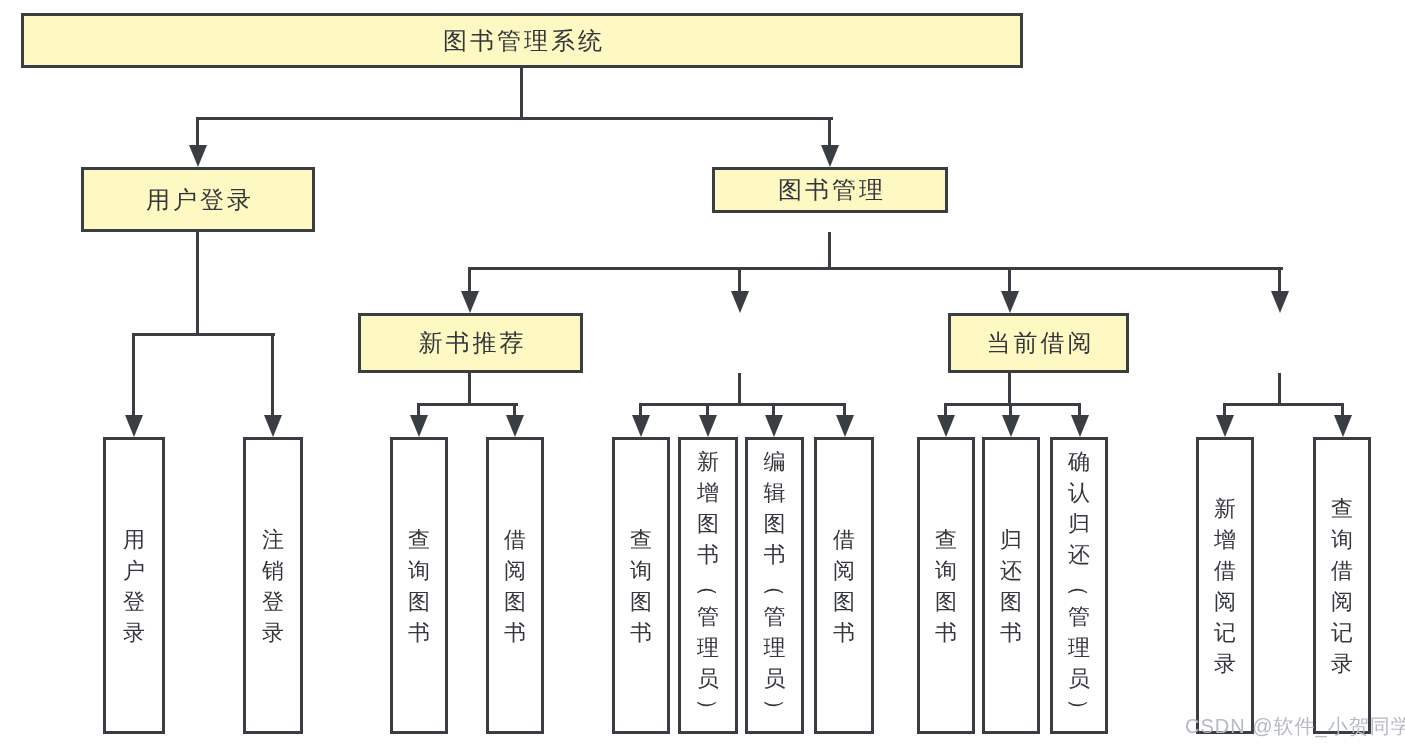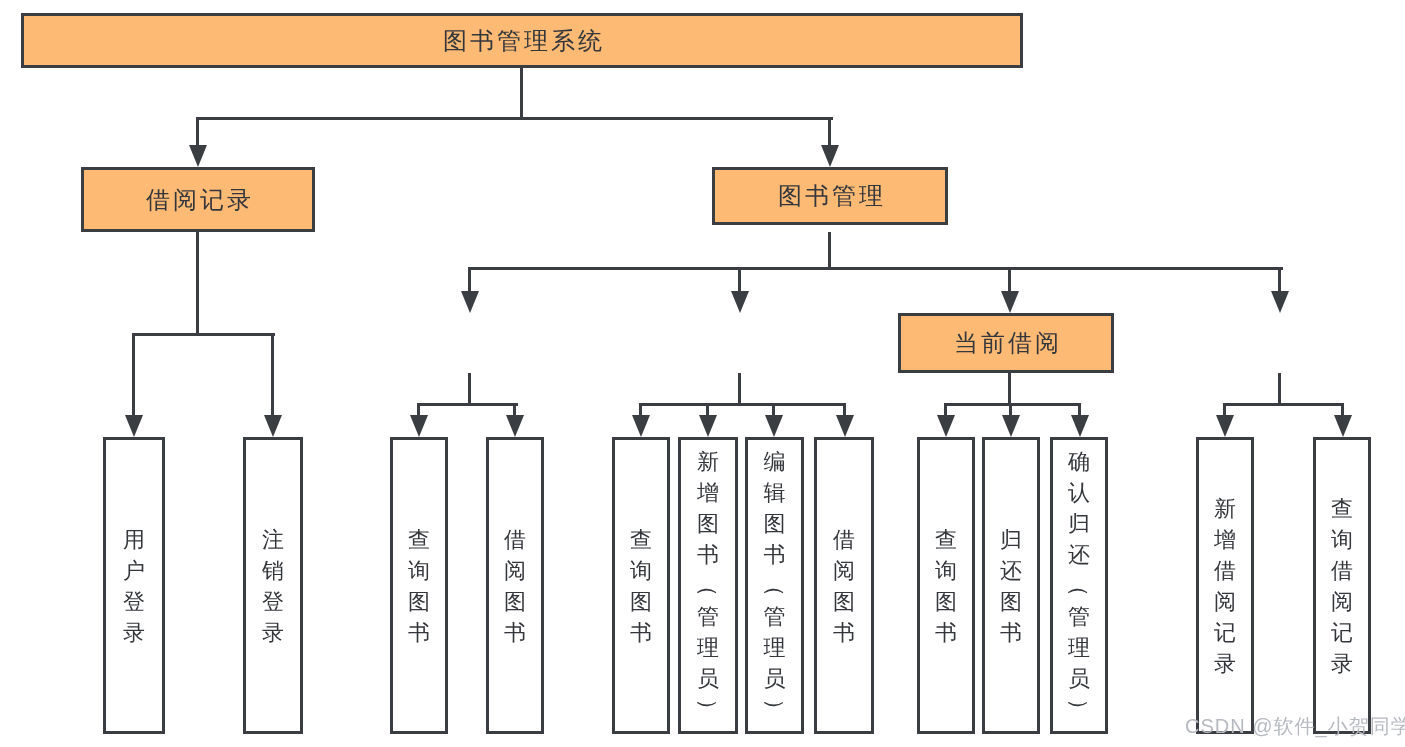--- a/index.html
+++ b/index.html
@@ -10,21 +10,21 @@
     width: 1405px;
     height: 747px;
     background: #ffffff;
     overflow: hidden;
     color: #33363b;
   }
   
   .box {
     position: absolute;
     border: 3px solid #3a3d42;
-    background: #fdba74;
+    background: #fef9c3;
     display: flex;
     align-items: center;
     justify-content: center;
     font-size: 24px;
     letter-spacing: 3px;
     padding-left: 4px;
     color: #33363b;
     white-space: nowrap;
   }
   
@@ -74,42 +74,43 @@
   <div class="box" style="left:21px; top:13px; width:1002px; height:55px;">图书管理系统</div>
 
   <div class="vline" style="left:520px; top:68px; height:52px;"></div>
   <div class="hline" style="left:196px; top:117px; width:637px;"></div>
 
   <div class="vline" style="left:196px; top:117px; height:32px;"></div>
   <div class="ahead" style="left:189px; top:145px;"></div>
   <div class="vline" style="left:828px; top:117px; height:32px;"></div>
   <div class="ahead" style="left:821px; top:145px;"></div>
 
-  <div class="box" style="left:81px; top:167px; width:234px; height:65px;">借阅记录</div>
-  <div class="box" style="left:712px; top:167px; width:236px; height:58px;">图书管理</div>
+  <div class="box" style="left:81px; top:167px; width:234px; height:65px;">用户登录</div>
+  <div class="box" style="left:712px; top:167px; width:236px; height:46px;">图书管理</div>
 
   <div class="vline" style="left:196px; top:232px; height:104px;"></div>
   <div class="hline" style="left:132px; top:333px; width:143px;"></div>
   <div class="vline" style="left:132px; top:333px; height:86px;"></div>
   <div class="ahead" style="left:125px; top:415px;"></div>
   <div class="vline" style="left:271px; top:333px; height:86px;"></div>
   <div class="ahead" style="left:264px; top:415px;"></div>
 
   <div class="vline" style="left:828px; top:232px; height:38px;"></div>
   <div class="hline" style="left:468px; top:267px; width:815px;"></div>
   <div class="vline" style="left:468px; top:267px; height:28px;"></div>
   <div class="ahead" style="left:461px; top:291px;"></div>
   <div class="vline" style="left:738px; top:267px; height:28px;"></div>
   <div class="ahead" style="left:731px; top:291px;"></div>
   <div class="vline" style="left:1008px; top:267px; height:28px;"></div>
   <div class="ahead" style="left:1001px; top:291px;"></div>
   <div class="vline" style="left:1278px; top:267px; height:28px;"></div>
   <div class="ahead" style="left:1271px; top:291px;"></div>
 
-  <div class="box" style="left:898px; top:313px; width:216px; height:60px;">当前借阅</div>
+  <div class="box" style="left:358px; top:313px; width:225px; height:60px;">新书推荐</div>
+  <div class="box" style="left:948px; top:313px; width:181px; height:60px;">当前借阅</div>
 
   <div class="vline" style="left:468px; top:373px; height:33px;"></div>
   <div class="hline" style="left:417px; top:403px; width:101px;"></div>
   <div class="vline" style="left:417px; top:403px; height:16px;"></div>
   <div class="ahead" style="left:410px; top:415px;"></div>
   <div class="vline" style="left:513px; top:403px; height:16px;"></div>
   <div class="ahead" style="left:506px; top:415px;"></div>
 
   <div class="vline" style="left:738px; top:373px; height:33px;"></div>
   <div class="hline" style="left:639px; top:403px; width:207px;"></div>

